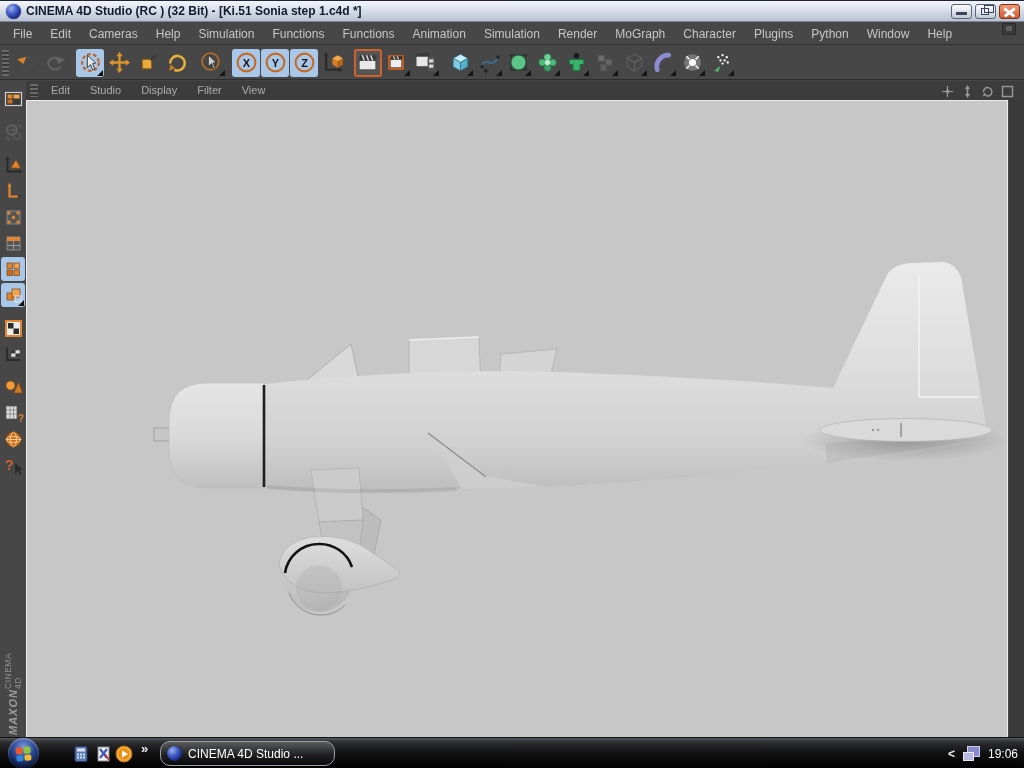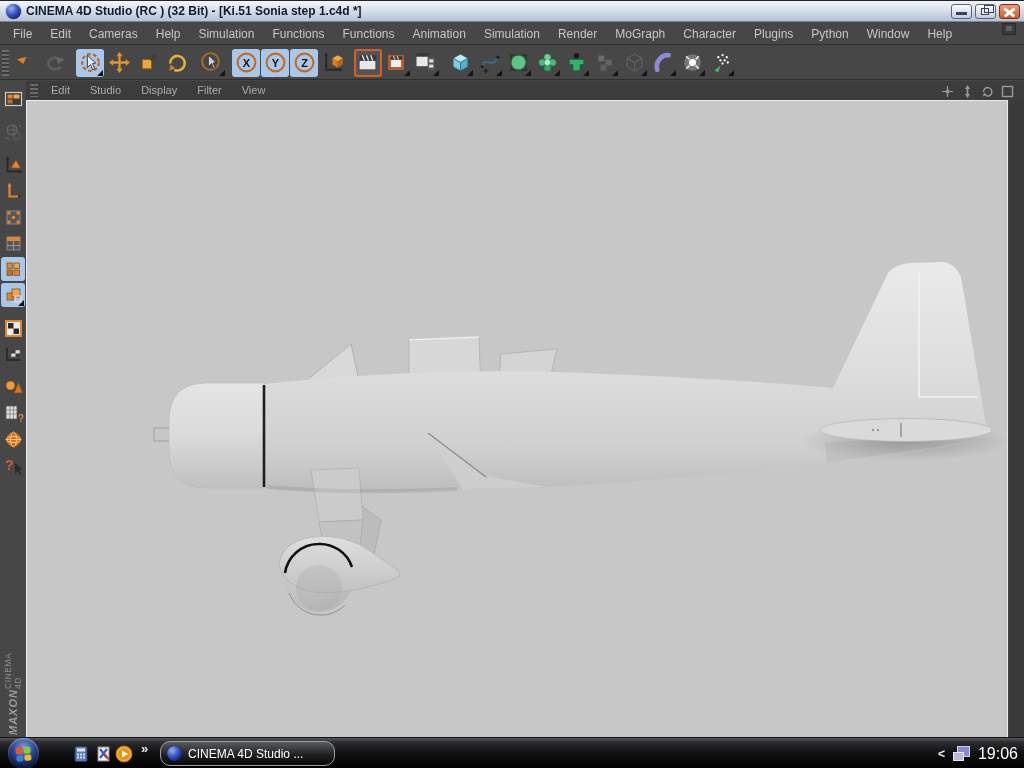--- a/index.html
+++ b/index.html
@@ -94,21 +94,21 @@
   .taskbtn{position:absolute;left:160px;top:3px;width:175px;height:25px;border-radius:10px;
     border:1px solid #9aa0a8;background:linear-gradient(180deg,#595b5e,#1d1d1e 60%,#0a0a0a);
     display:flex;align-items:center;padding:0 6px;gap:6px;}
   .taskbtn .c4d-sphere{margin:0;}
   .tasklabel{color:#fff;font-size:12px;white-space:nowrap;overflow:hidden;}
   .tray{position:absolute;right:6px;top:0;height:31px;display:flex;align-items:center;gap:8px;}
   .tray-collapse{color:#eee;font-size:12px;font-weight:bold;}
   .net-icon{width:17px;height:15px;position:relative;}
   .net-icon::before{content:"";position:absolute;right:0;top:0;width:11px;height:9px;background:#8a8ace;border:1px solid #cfcfe8;}
   .net-icon::after{content:"";position:absolute;left:0;bottom:0;width:9px;height:7px;background:#b8b8e0;border:1px solid #e8e8f4;}
-  .clock{color:#fff;font-size:16px;}
+  .clock{color:#fff;font-size:12px;}
 </style>
 </head>
 <body>
 
 <div id="screen">
 
   <div class="titlebar">
     <div class="c4d-sphere"></div>
     <div class="title-text">CINEMA 4D Studio (RC ) (32 Bit) - [Ki.51 Sonia step 1.c4d *]</div>
     <div class="winbtns">

